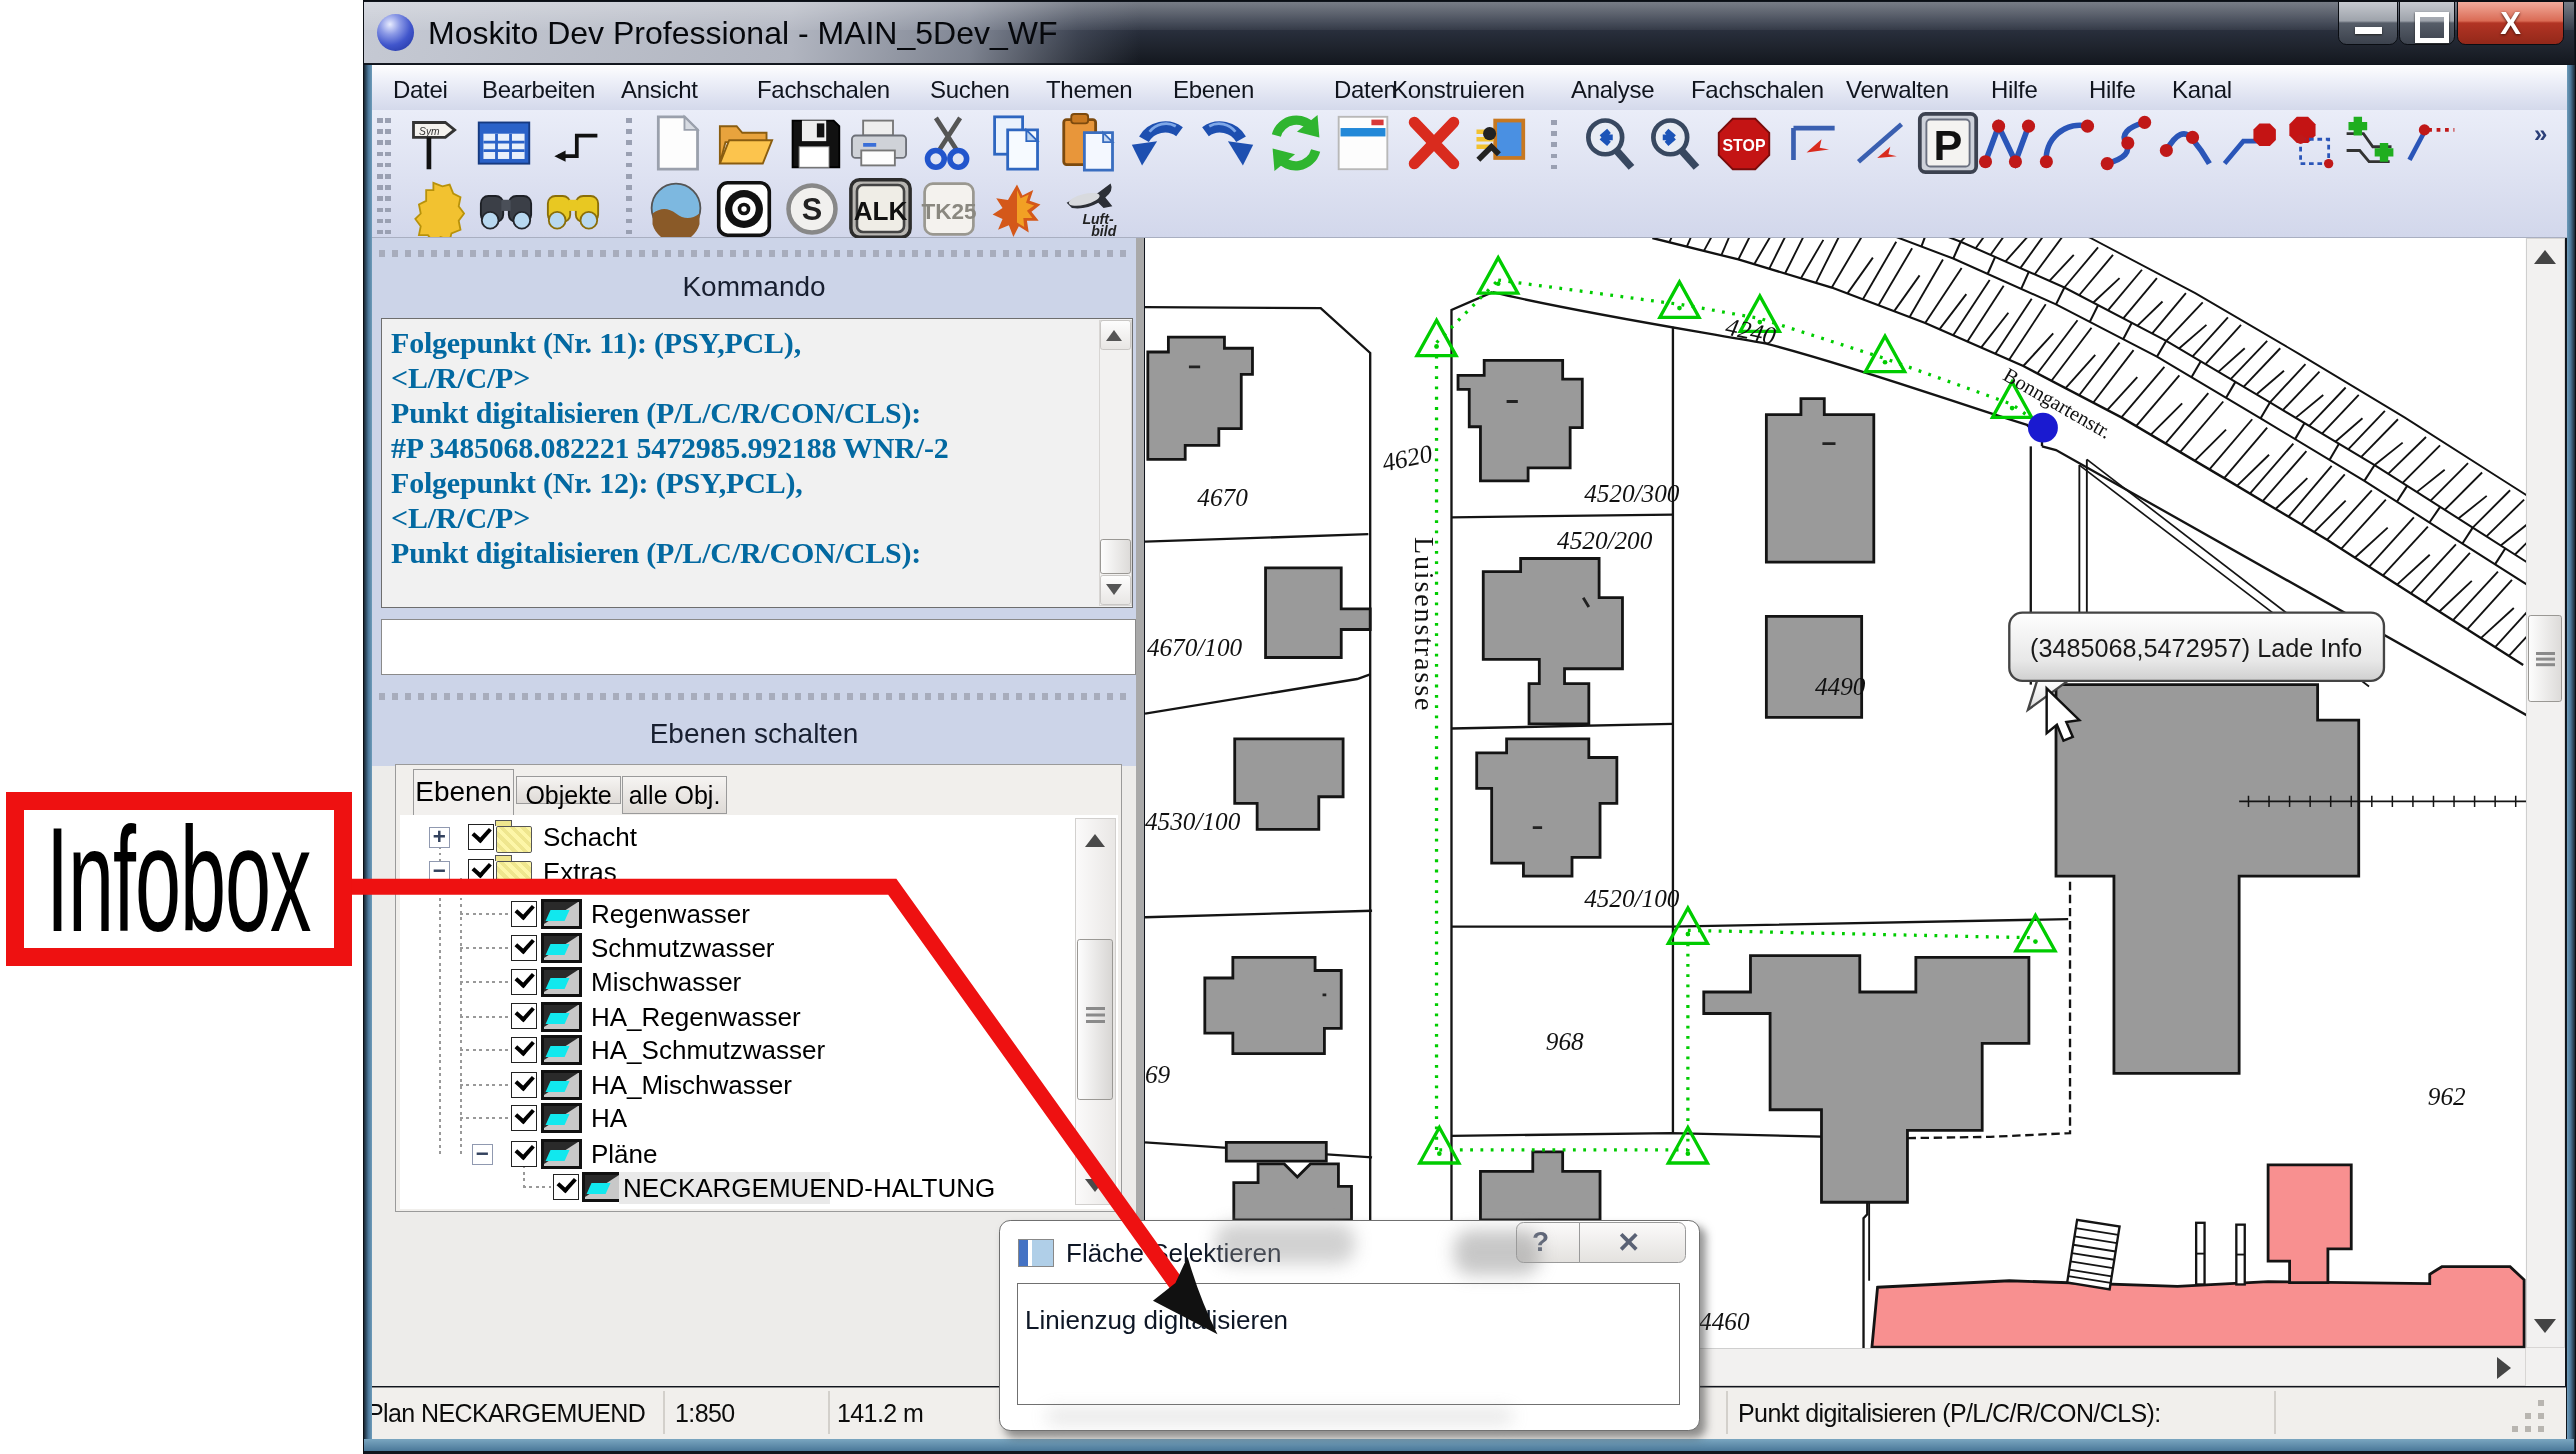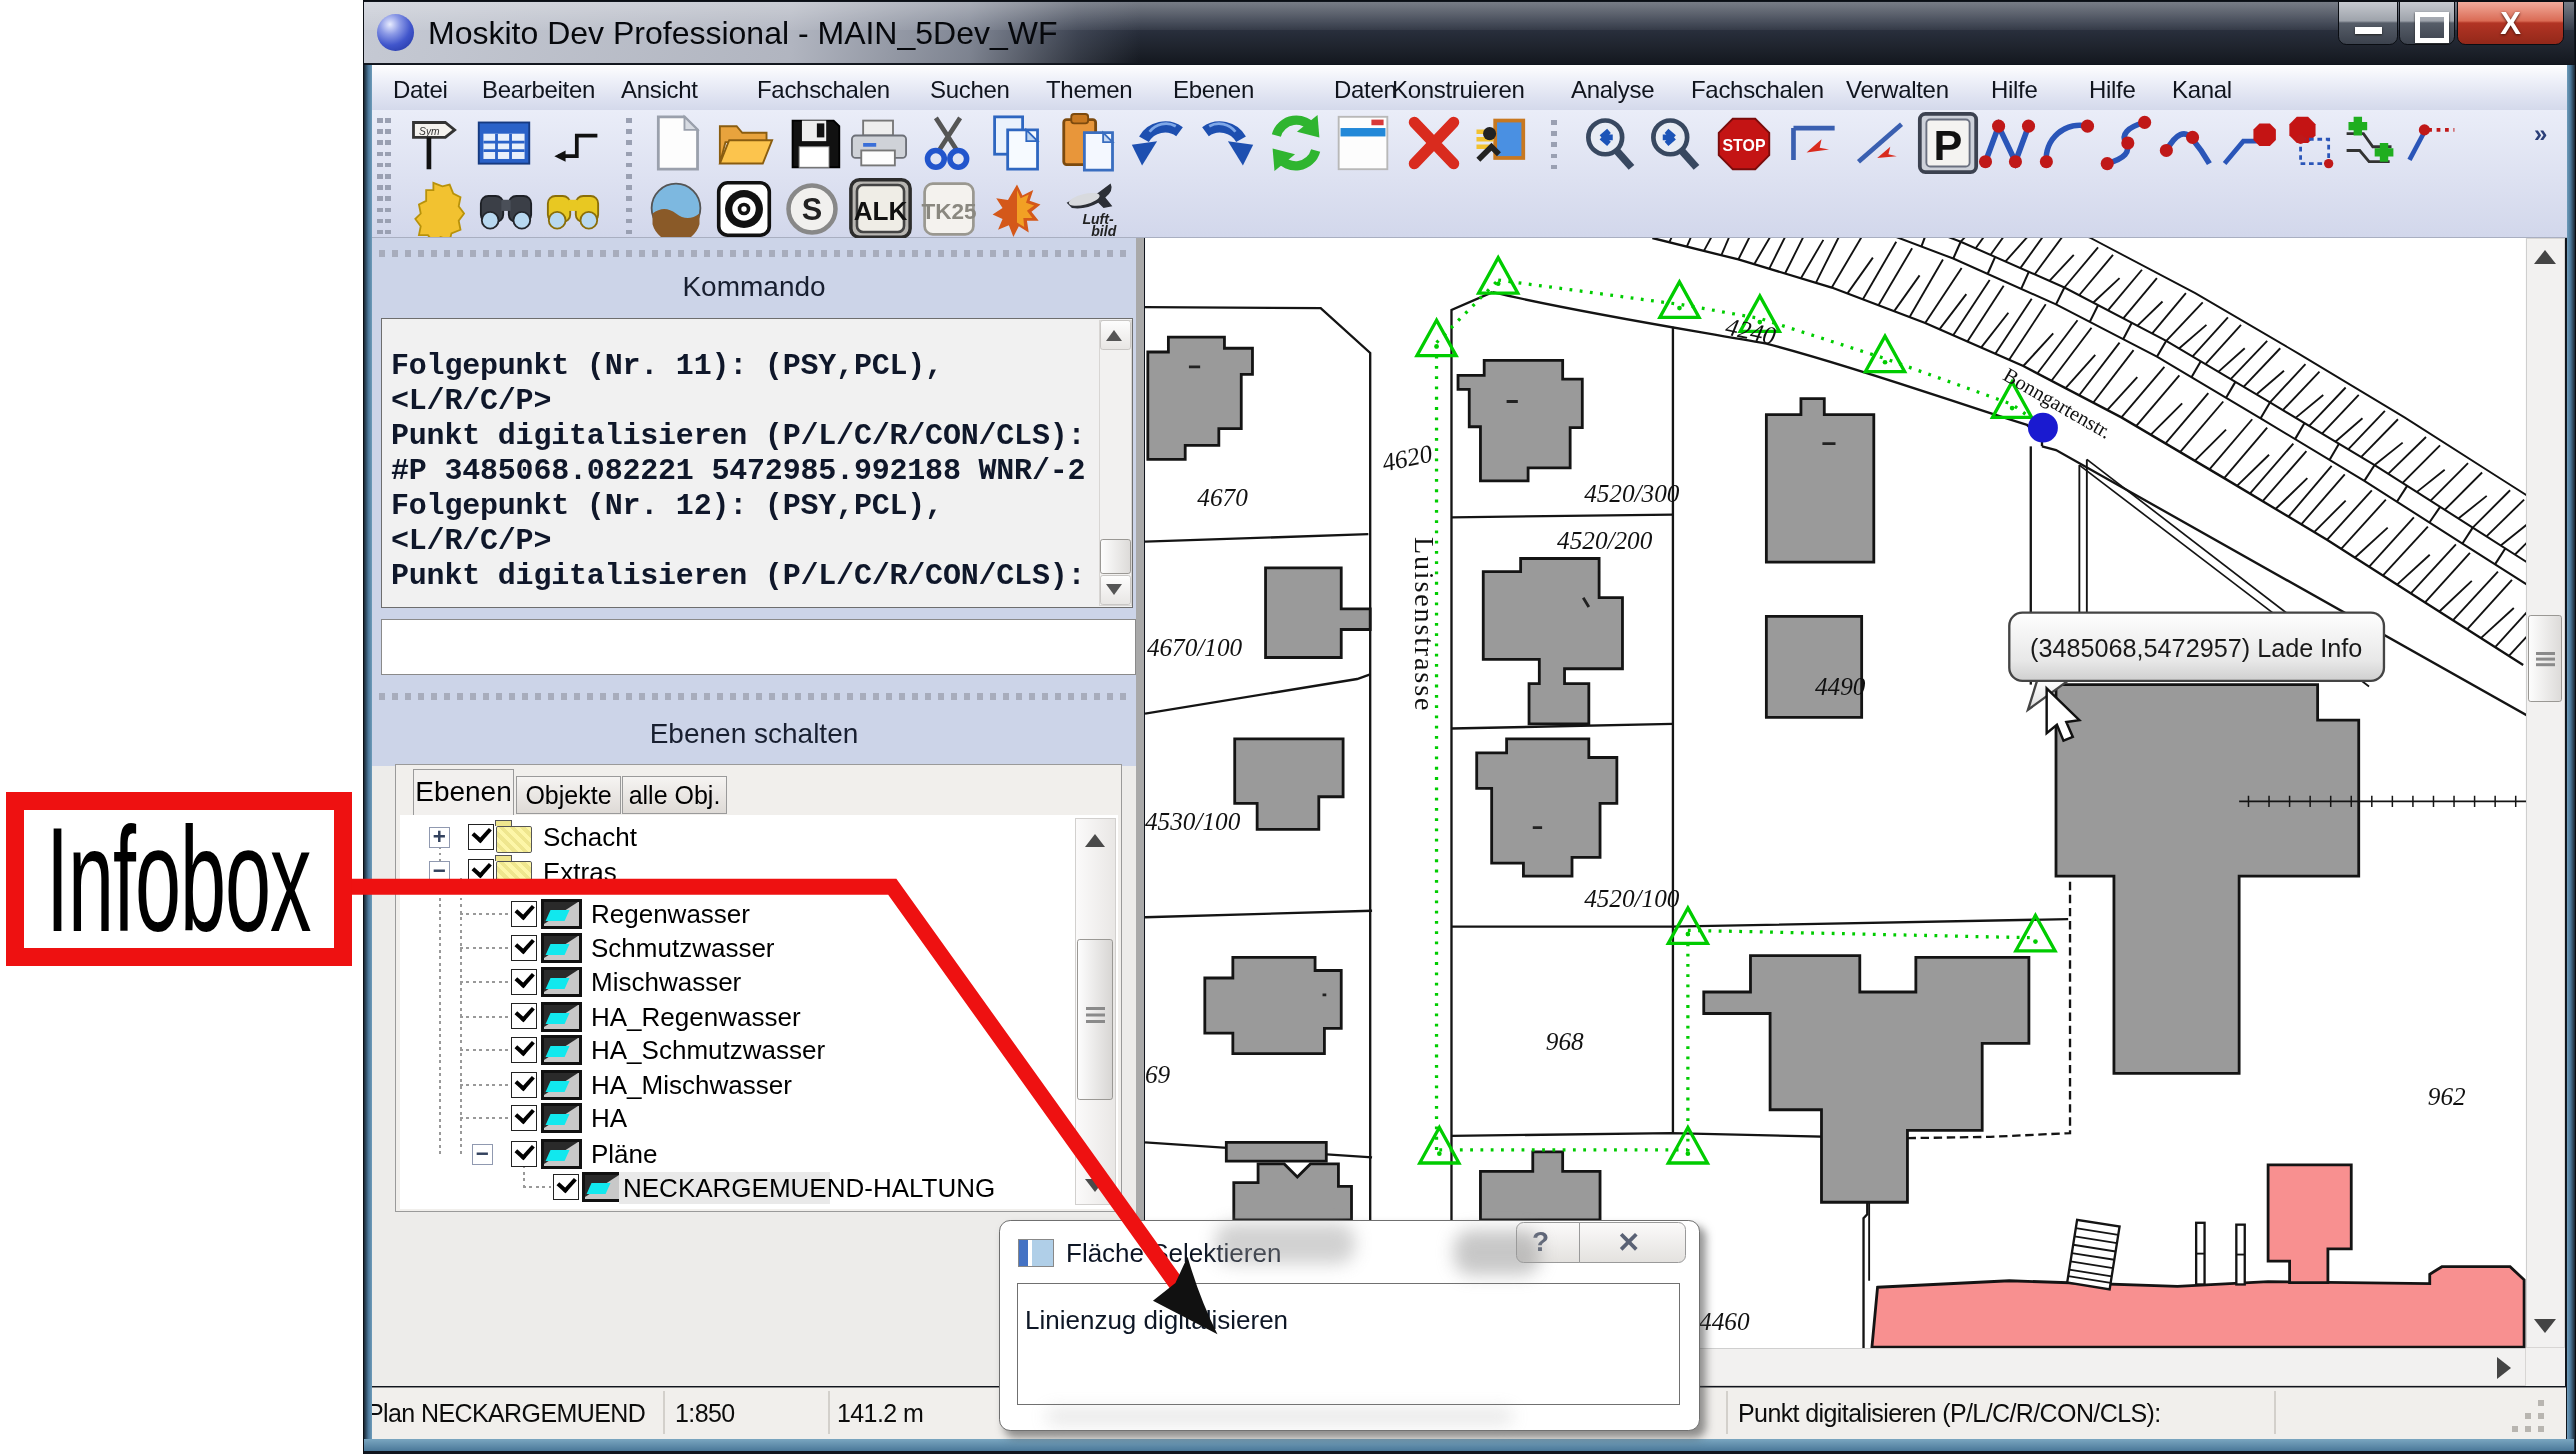--- a/index.html
+++ b/index.html
@@ -30,32 +30,32 @@
   #toolbar{position:absolute;left:372px;top:110px;width:2195px;height:128px;background:linear-gradient(180deg,#eaedf8 0%,#dde1f1 55%,#d2d7eb 100%);border-bottom:1.9px solid #a9afc1;}
   .vdots{position:absolute;width:5.6px;background-image:repeating-linear-gradient(180deg,#9aa0b2 0 4.7px,transparent 4.7px 11.2px);}
   .ico{position:absolute;}
   
   #docktop{position:absolute;left:372px;top:238px;width:764px;height:528px;background:#ccd4e8;}
   #dockbot{position:absolute;left:372px;top:766px;width:764px;height:620px;background:#edecea;}
   #splitter{position:absolute;left:1136px;top:238px;width:8.4px;height:1148px;background:#a9a9a9;}
   .grip{position:absolute;height:6.5px;background-image:repeating-linear-gradient(90deg,#a7acbc 0 5.6px,transparent 5.6px 13px);}
   .phead{position:absolute;left:372px;width:764px;text-align:center;font-size:28px;color:#181f30;}
   #console{position:absolute;left:381px;top:318px;width:752px;height:290px;background:#f1f1f1;border:1.9px solid #6e6e6e;}
-  #consoletext{position:absolute;left:391px;top:325px;font-family:Liberation Mono, monospace;font-weight:bold;font-size:30px;line-height:35px;color:#0f172a;letter-spacing:-0.2px;white-space:pre;margin-top:24px;}
+  #consoletext{position:absolute;left:391px;top:325px;font-family:Liberation Serif, serif;font-weight:bold;font-size:30px;line-height:35px;color:#0369a1;letter-spacing:-0.2px;white-space:pre;}
   #inputbox{position:absolute;left:381px;top:619px;width:755px;height:56px;background:#fff;border:1.9px solid #8a8a8a;}
   
   .sbtrack{position:absolute;background:#f2f1f0;border:0.9px solid #d8d6d4;}
   .sbbtn{position:absolute;background:linear-gradient(180deg,#fdfdfd,#e8e6e4);border:0.9px solid #c9c7c5;border-radius:2.8px;color:#444;}
   .sbthumb{position:absolute;background:linear-gradient(90deg,#fdfdfd,#dddbd9);border:0.9px solid #9a9894;border-radius:2.8px;}
   .arr{position:absolute;width:0;height:0;}
   
   #treebox{position:absolute;left:395px;top:764px;width:727px;height:448px;background:#f1efec;border:1.9px solid #9a9a9a;}
   .tab{position:absolute;border:1.9px solid #9a9a9a;font-size:25px;color:#000;text-align:center;background:linear-gradient(180deg,#f6f4f2,#dedad6);}
   #tab0{left:413px;top:769px;width:101px;height:46px;background:#f2f0ee;border-bottom:none;font-size:28px;padding-top:5.6px;}
-  #tab1{left:516px;top:776px;width:105px;height:38px;padding-top:3.7px;}
+  #tab1{left:516px;top:776px;width:105px;height:28px;padding-top:3.7px;}
   #tab2{left:622px;top:776px;width:105px;height:38px;padding-top:3.7px;}
   #tree{position:absolute;left:400px;top:815px;width:718px;height:394px;background:#fff;}
   .trow{position:absolute;font-size:26px;color:#000;white-space:nowrap;}
   .cb{position:absolute;width:26px;height:26px;background:#fff;border:1.9px solid #222;}
   .cb:after{content:"";position:absolute;left:3.7px;top:1.9px;width:13px;height:7.5px;border-left:4.7px solid #000;border-bottom:4.7px solid #000;transform:rotate(-48deg);}
   .pm{position:absolute;width:20.6px;height:20.6px;background:#fff;border:0.9px solid #9099b0;color:#33425e;font-size:22.4px;line-height:18px;text-align:center;font-weight:bold;}
   .folder{position:absolute;width:36px;height:27px;background:repeating-linear-gradient(45deg,#fdf6a8 0 3.7px,#efe68e 3.7px 7.5px);border:1.9px solid #555;border-radius:1.9px;}
   .folder:before{content:"";position:absolute;left:-1.9px;top:-7.5px;width:15px;height:5.6px;background:#efe68e;border:1.9px solid #555;border-bottom:none;}
   .licon{position:absolute;width:41px;height:30px;background:#c8c8c8;border:3.7px solid #111;}
   .licon:before{content:"";position:absolute;left:0px;top:0px;border-style:solid;border-width:22.4px 34px 0 0;border-color:#2a2a2a transparent transparent transparent;}

